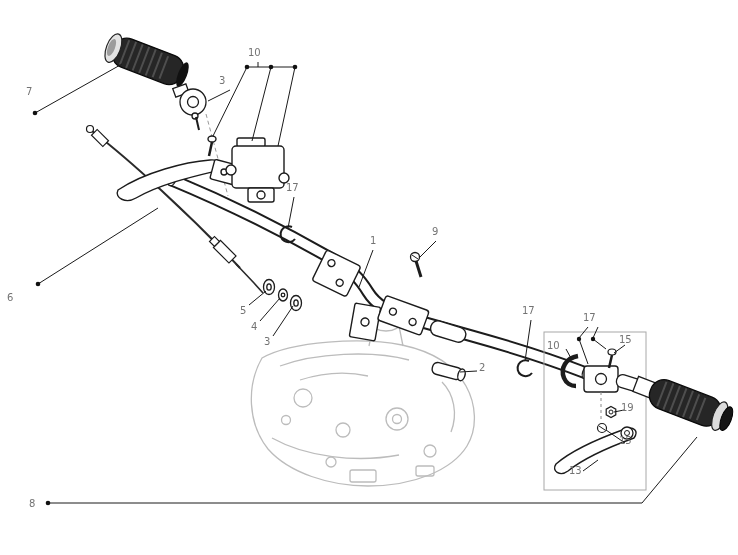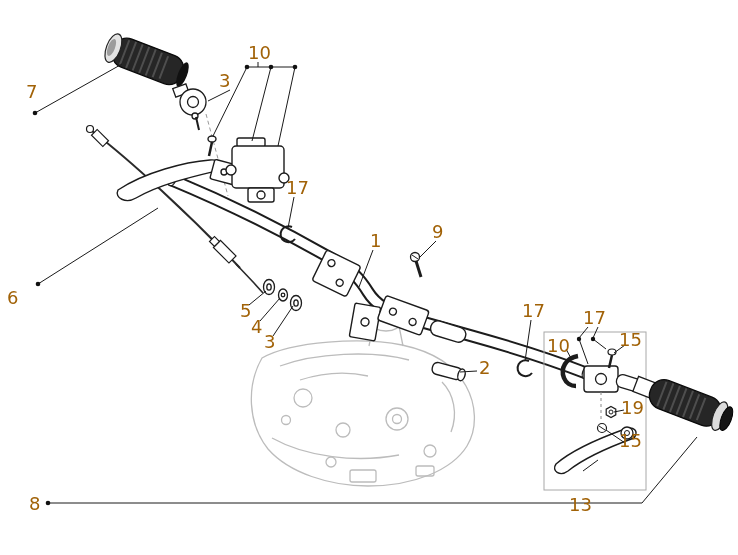--- a/index.html
+++ b/index.html
@@ -6,23 +6,23 @@
   #stage{
     position:relative;
     width:738px;height:555px;
     background:#ffffff;
     overflow:hidden;
     font-family:"DejaVu Sans","Liberation Sans",sans-serif;
   }
   #stage svg{position:absolute;left:0;top:0;}
   .lbl{
     position:absolute;
-    font-size:18px;
+    font-size:10px;
     line-height:18px;
-    color:#a16207;
+    color:#737373;
     user-select:none;
     white-space:nowrap;
   }
 </style>
 </head>
 <body>
 
 <div id="stage">
 
   <svg width="738" height="555" viewBox="0 0 738 555">
@@ -229,16 +229,16 @@
   <div class="lbl" style="left:240px;top:302px">5</div>
   <div class="lbl" style="left:251px;top:318px">4</div>
   <div class="lbl" style="left:264px;top:333px">3</div>
   <div class="lbl" style="left:479px;top:359px">2</div>
   <div class="lbl" style="left:522px;top:302px">17</div>
   <div class="lbl" style="left:583px;top:309px">17</div>
   <div class="lbl" style="left:547px;top:337px">10</div>
   <div class="lbl" style="left:619px;top:331px">15</div>
   <div class="lbl" style="left:621px;top:399px">19</div>
   <div class="lbl" style="left:619px;top:432px">15</div>
-  <div class="lbl" style="left:569px;top:496px">13</div>
+  <div class="lbl" style="left:569px;top:462px">13</div>
   <div class="lbl" style="left:29px;top:495px">8</div>
 
 </div>
 
 </body></html>

